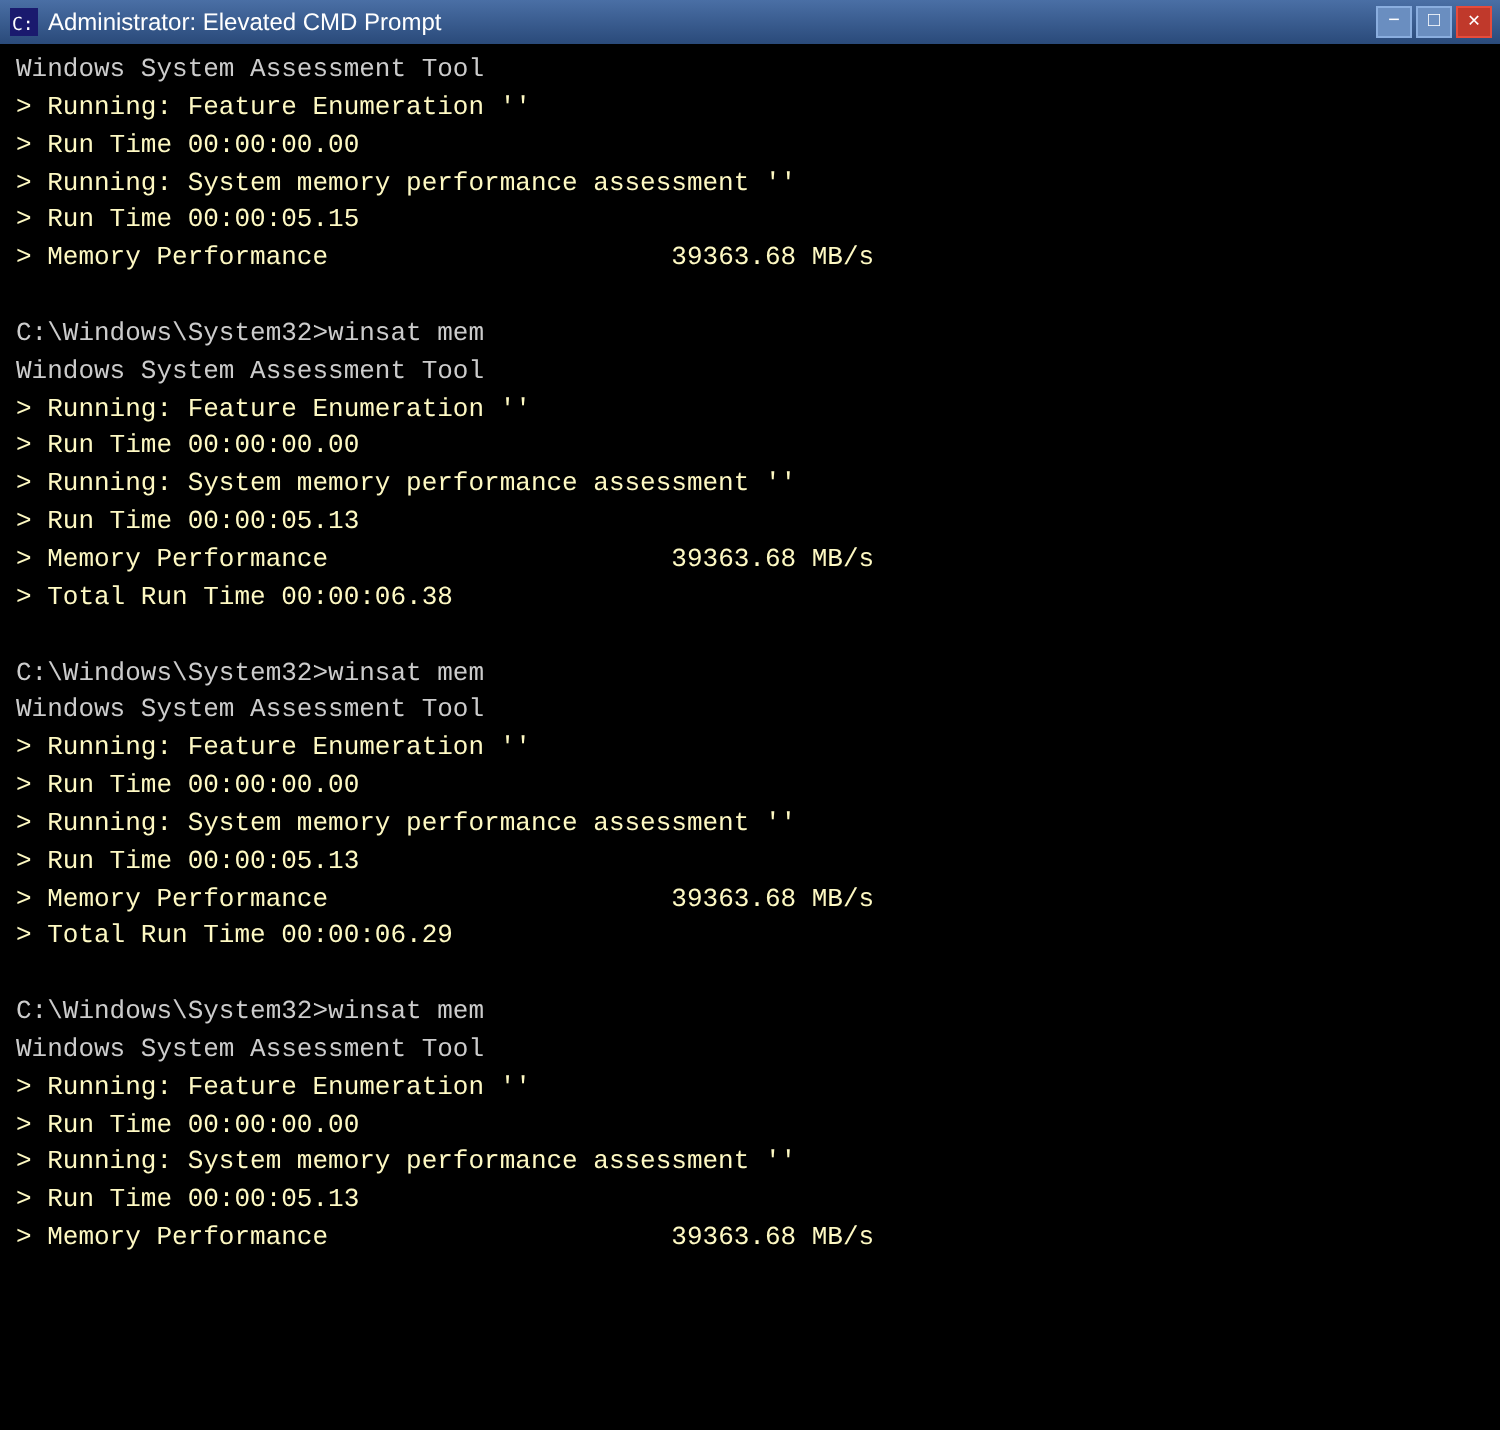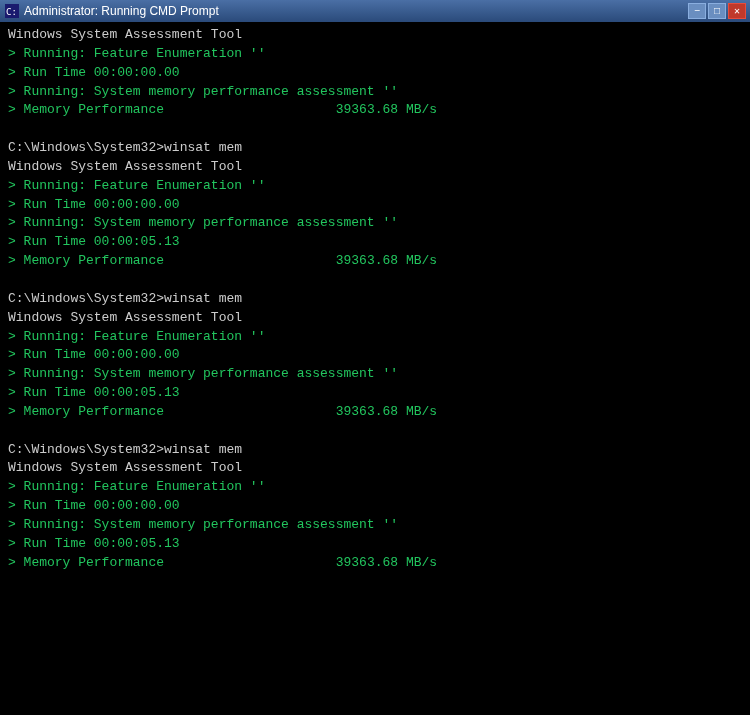--- a/index.html
+++ b/index.html
@@ -77,67 +77,70 @@
     }
     .terminal::-webkit-scrollbar-thumb {
       background: #555;
       border: 1px solid #333;
     }
 
     .line {
       line-height: 1.45;
       white-space: pre;
     }
-    .green { color: #22c55e; }
+    .green { color: #fef9c3; }
     .white { color: #cccccc; }
   </style>
 </head>
 <body>
 
 <div>
 
   <div class="title-bar">
     <div class="title-bar-left">
       <div class="title-bar-icon">
         <svg width="14" height="14" viewBox="0 0 14 14">
           <rect width="14" height="14" fill="#1a1a6e"></rect>
           <text x="1" y="11" fill="white" font-size="9" font-family="monospace">C:</text>
         </svg>
       </div>
-      <span class="title-bar-text">Administrator: Running CMD Prompt</span>
+      <span class="title-bar-text">Administrator: Elevated CMD Prompt</span>
     </div>
     <div class="title-bar-buttons">
       <div class="tb-btn">−</div>
       <div class="tb-btn">□</div>
       <div class="tb-btn close-btn">✕</div>
     </div>
   </div>
 
   <div class="terminal" id="terminal">
   <div class="line white">Windows System Assessment Tool</div>
       <div class="line green">&gt; Running: Feature Enumeration ''</div>
       <div class="line green">&gt; Run Time 00:00:00.00</div>
       <div class="line green">&gt; Running: System memory performance assessment ''</div>
+      <div class="line green">&gt; Run Time 00:00:05.15</div>
       <div class="line green"><span>&gt; Memory Performance</span><span>                      </span><span>39363.68 MB/s</span></div>
       <div class="line">&nbsp;</div>
       <div class="line white">C:\Windows\System32&gt;winsat mem</div>
       <div class="line white">Windows System Assessment Tool</div>
       <div class="line green">&gt; Running: Feature Enumeration ''</div>
       <div class="line green">&gt; Run Time 00:00:00.00</div>
       <div class="line green">&gt; Running: System memory performance assessment ''</div>
       <div class="line green">&gt; Run Time 00:00:05.13</div>
       <div class="line green"><span>&gt; Memory Performance</span><span>                      </span><span>39363.68 MB/s</span></div>
+      <div class="line green">&gt; Total Run Time 00:00:06.38</div>
       <div class="line">&nbsp;</div>
       <div class="line white">C:\Windows\System32&gt;winsat mem</div>
       <div class="line white">Windows System Assessment Tool</div>
       <div class="line green">&gt; Running: Feature Enumeration ''</div>
       <div class="line green">&gt; Run Time 00:00:00.00</div>
       <div class="line green">&gt; Running: System memory performance assessment ''</div>
       <div class="line green">&gt; Run Time 00:00:05.13</div>
       <div class="line green"><span>&gt; Memory Performance</span><span>                      </span><span>39363.68 MB/s</span></div>
+      <div class="line green">&gt; Total Run Time 00:00:06.29</div>
       <div class="line">&nbsp;</div>
       <div class="line white">C:\Windows\System32&gt;winsat mem</div>
       <div class="line white">Windows System Assessment Tool</div>
       <div class="line green">&gt; Running: Feature Enumeration ''</div>
       <div class="line green">&gt; Run Time 00:00:00.00</div>
       <div class="line green">&gt; Running: System memory performance assessment ''</div>
       <div class="line green">&gt; Run Time 00:00:05.13</div>
       <div class="line green"><span>&gt; Memory Performance</span><span>                      </span><span>39363.68 MB/s</span></div>
     </div>
 </div>

